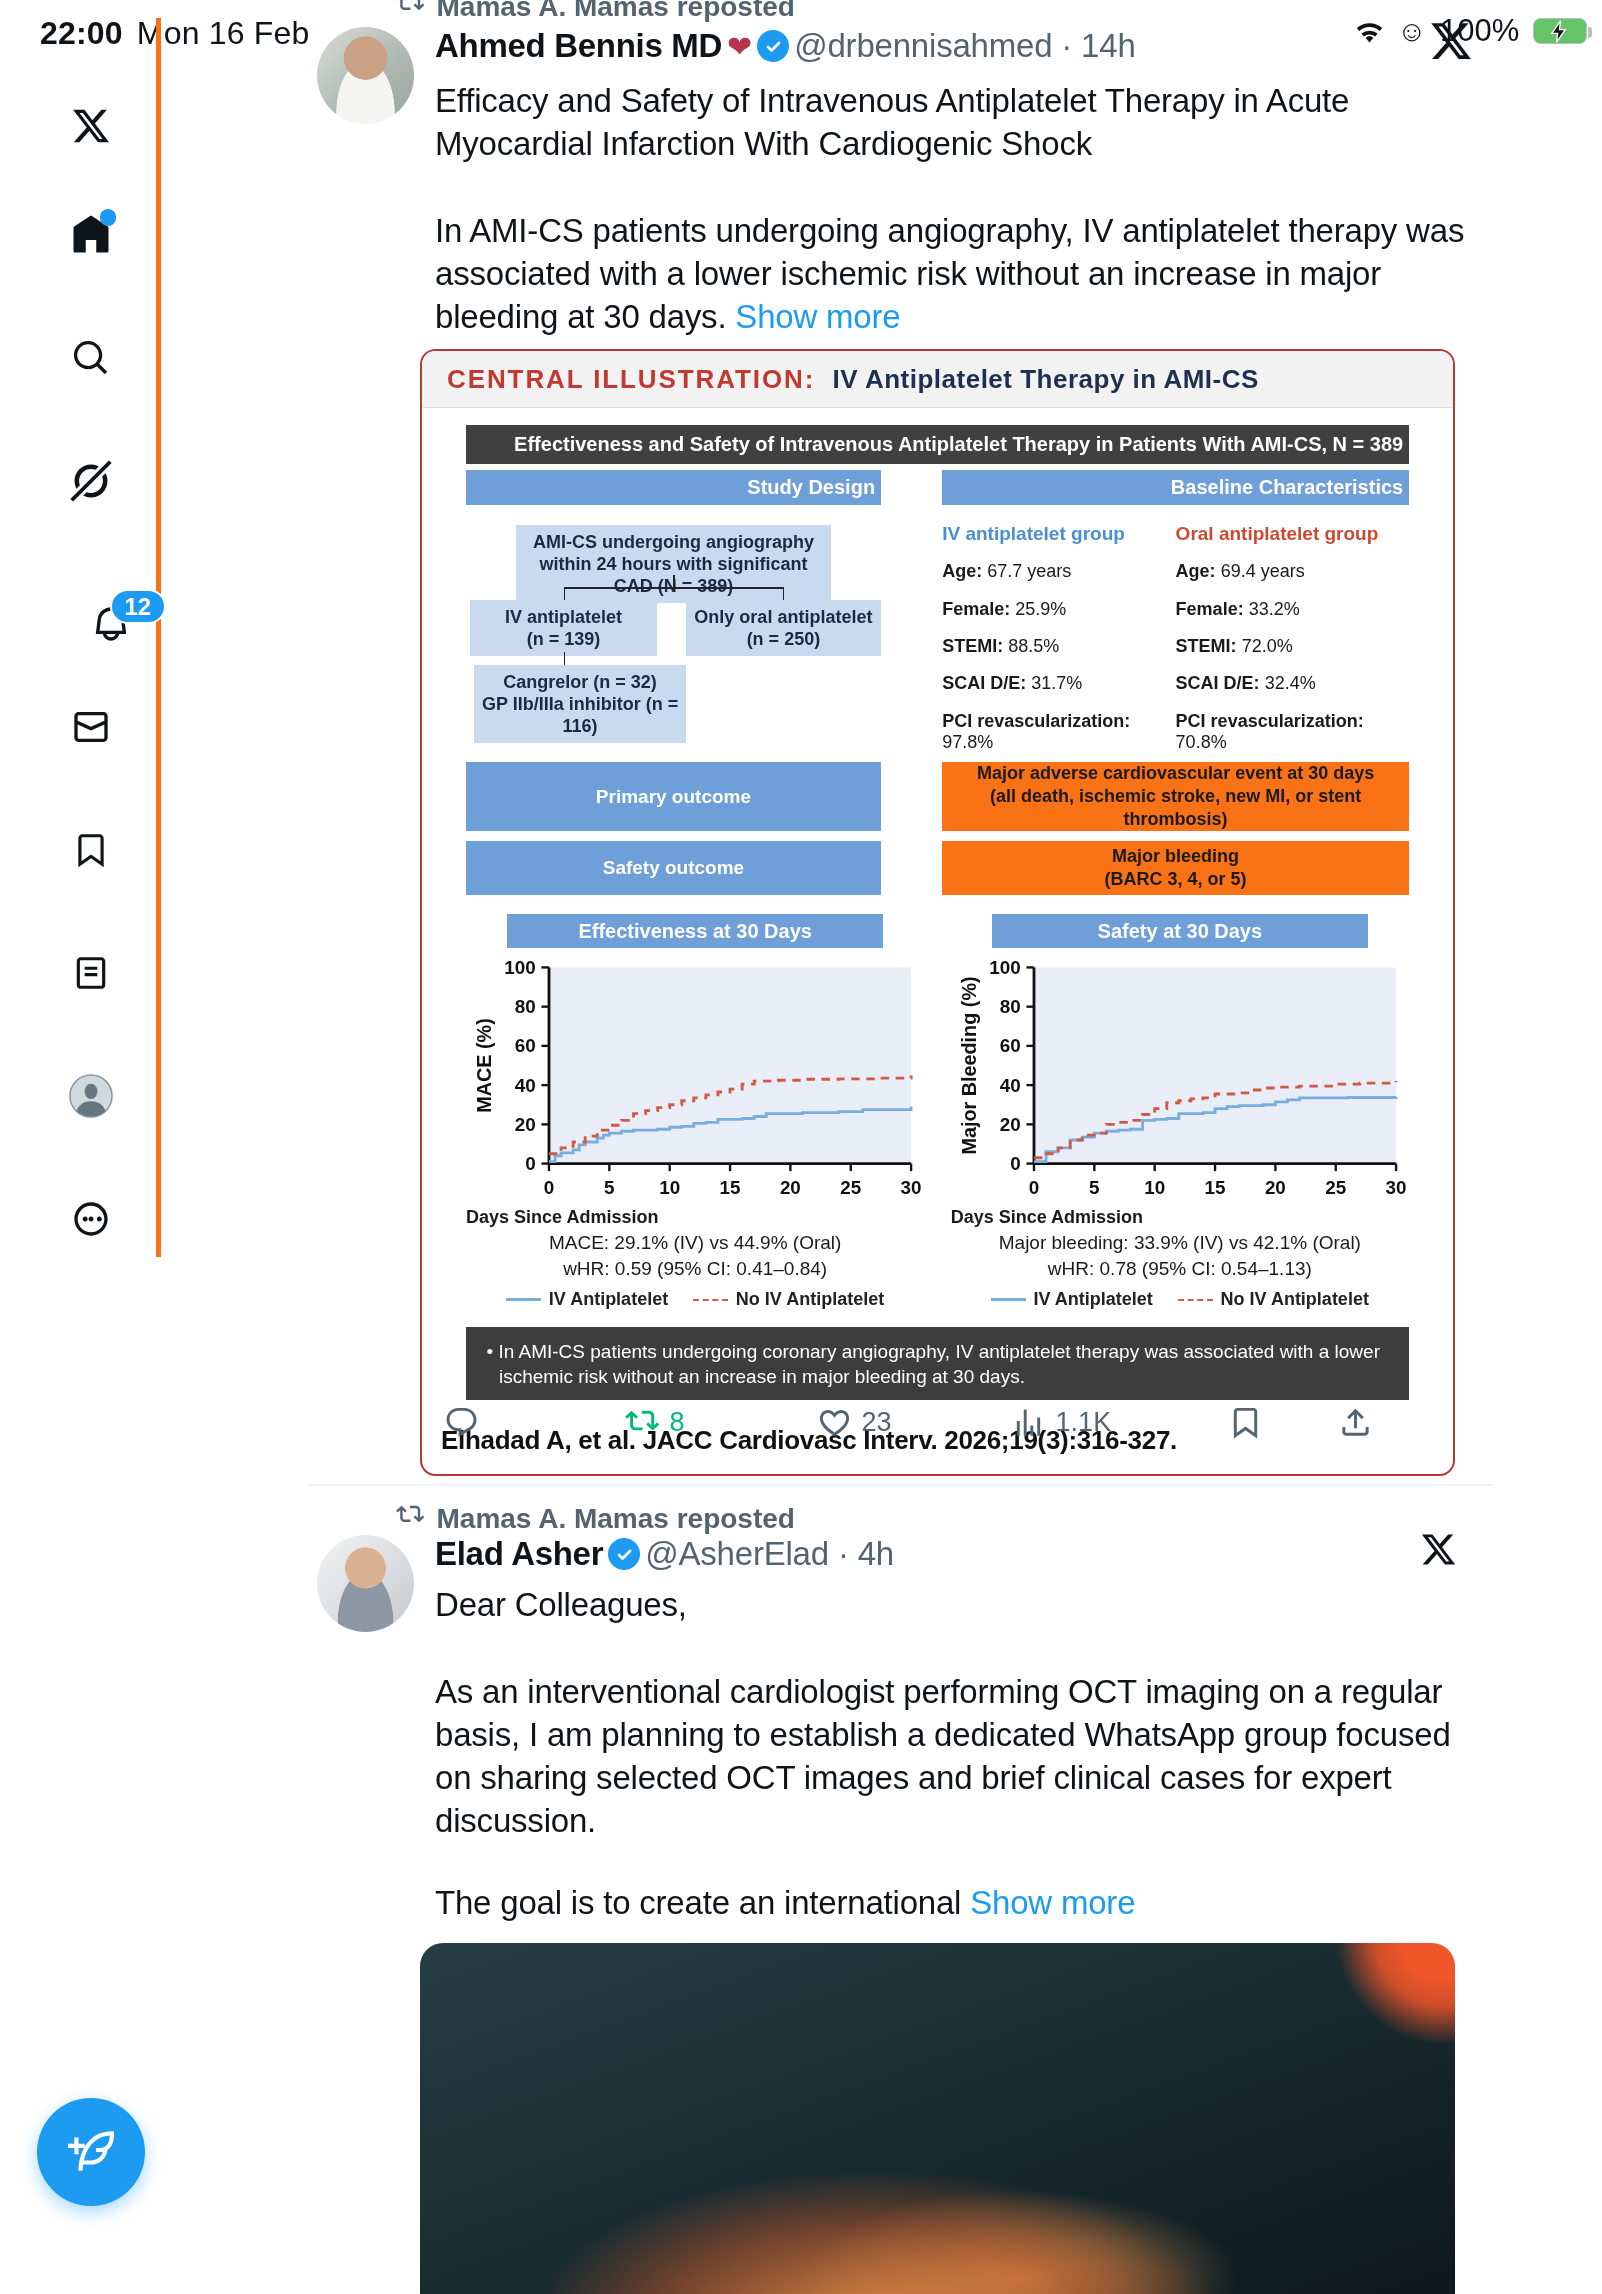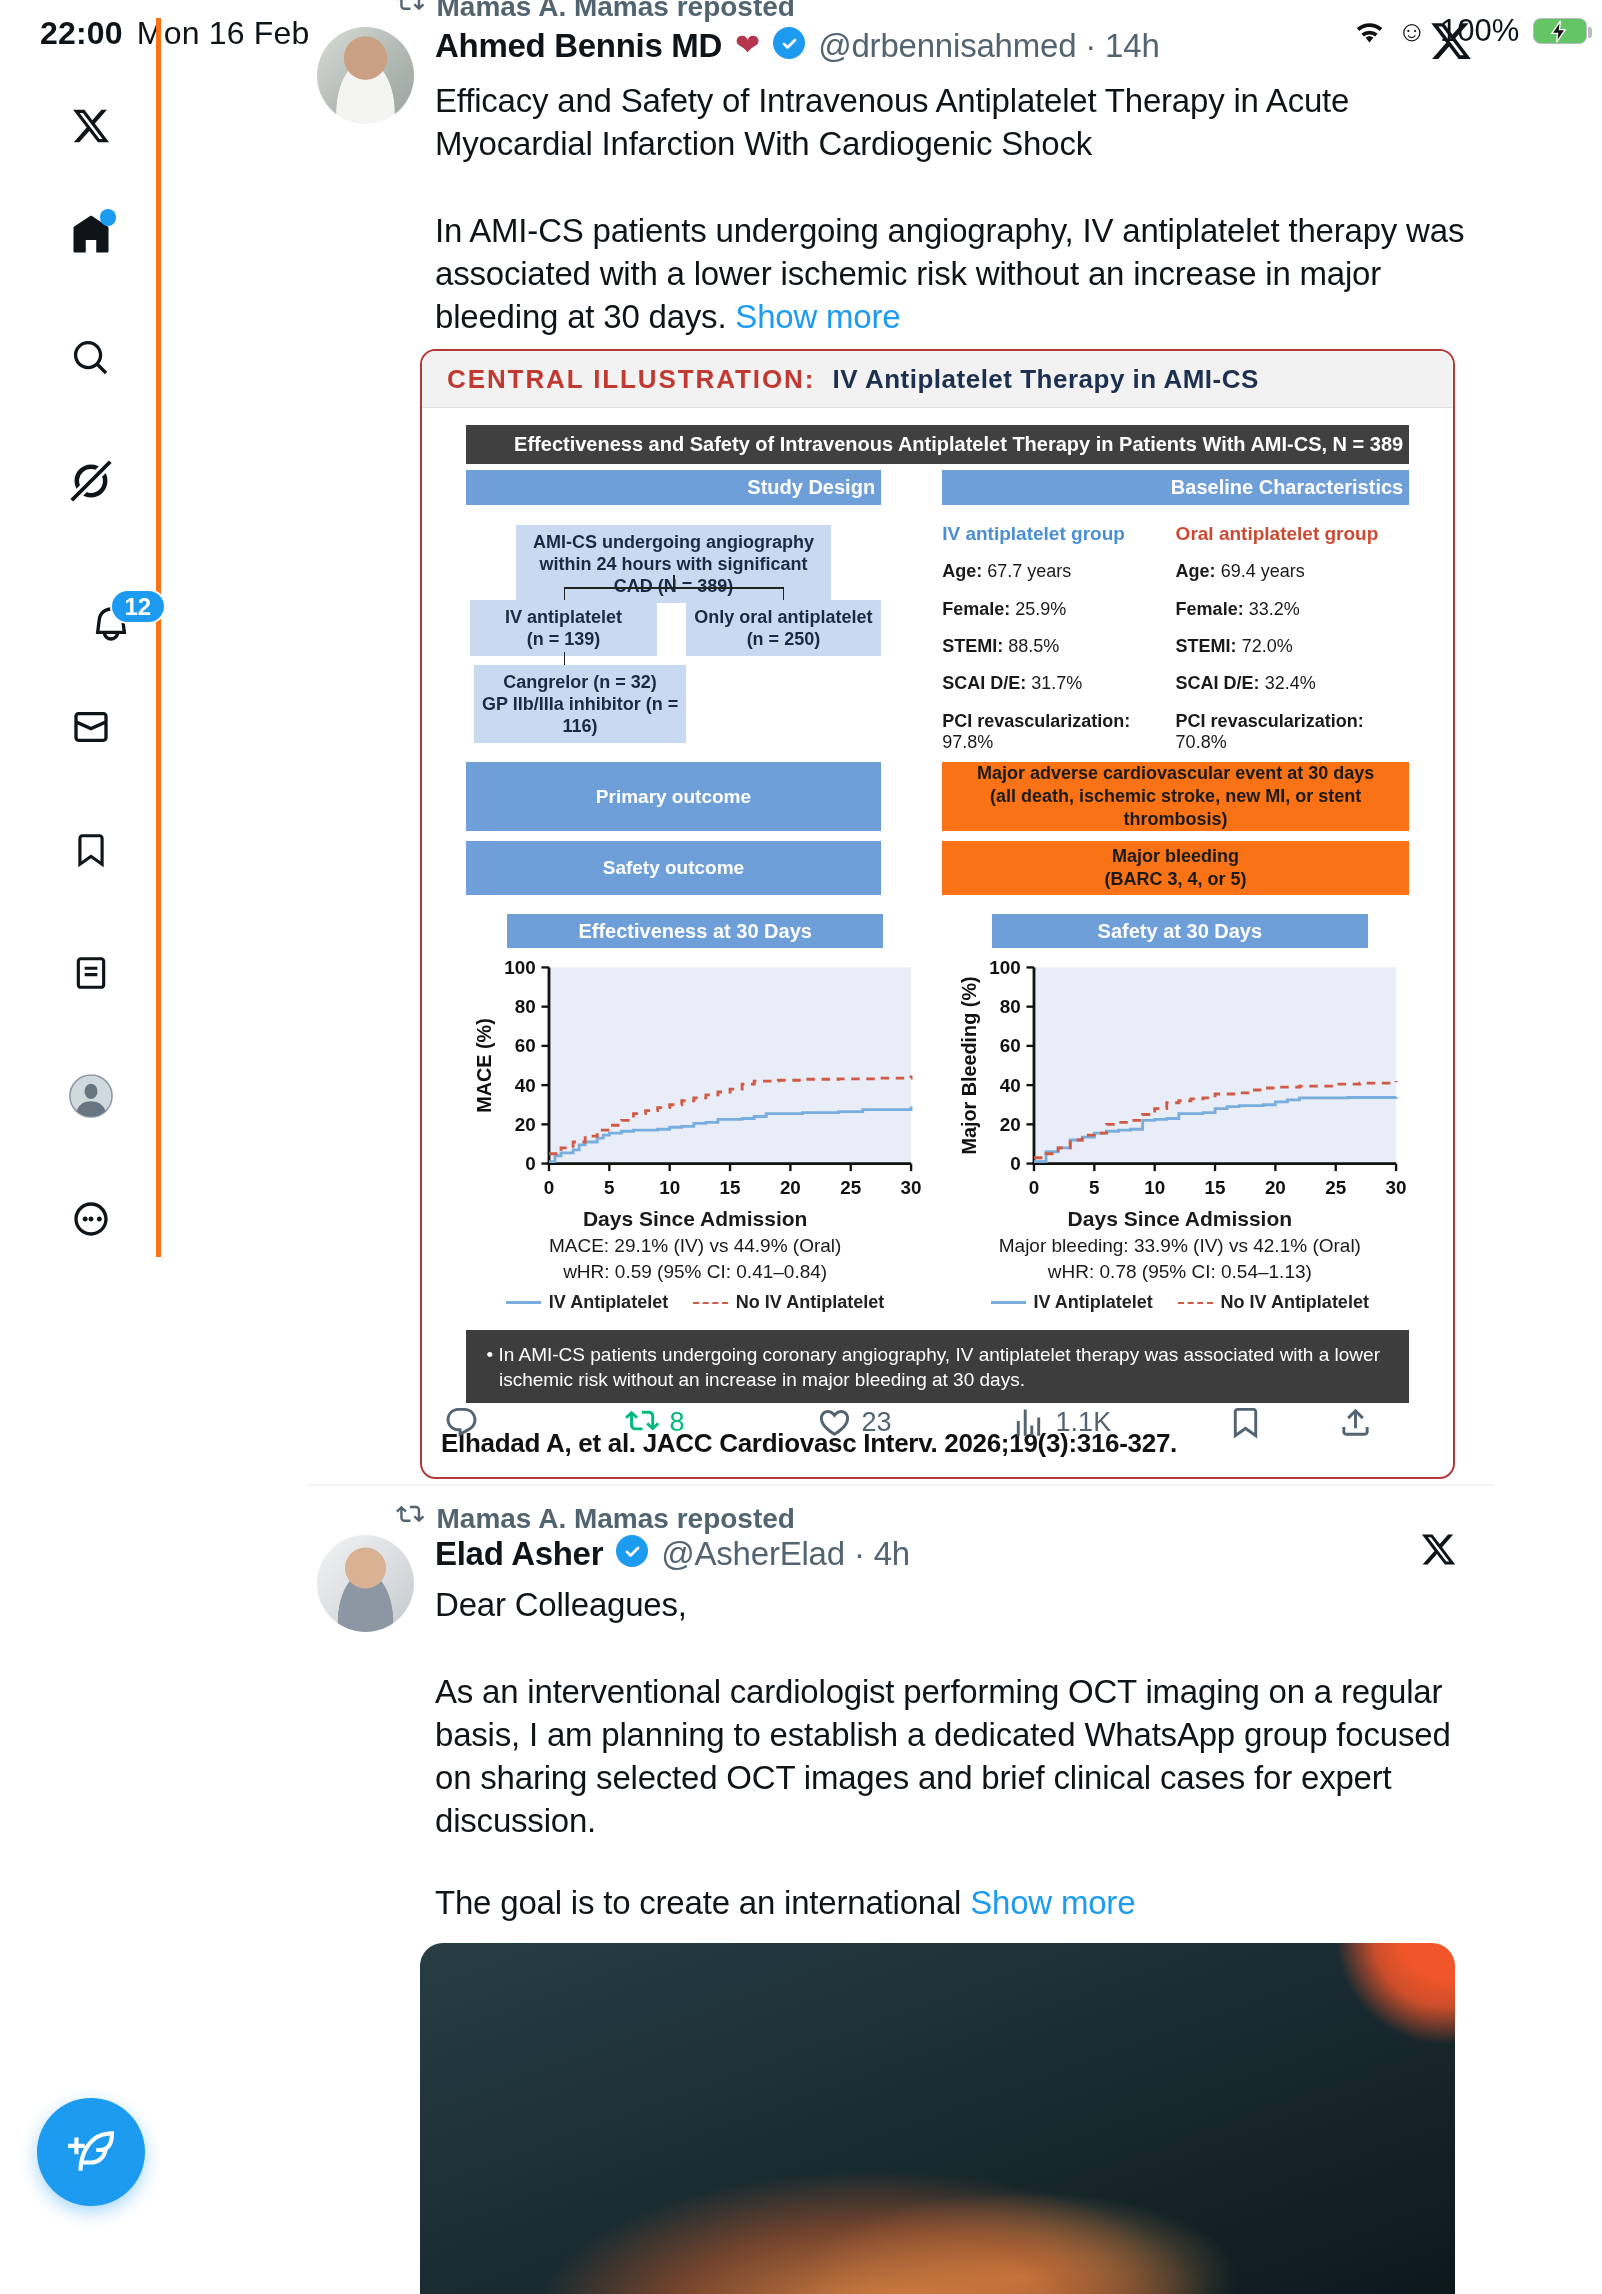--- a/index.html
+++ b/index.html
@@ -32,21 +32,21 @@
   
   .main { position:absolute; left:183px; top:0; width:1420px; height:2294px; }
   .repost-row { position:absolute; display:flex; align-items:center; gap:11.5px; color:#536471; font-size:28px; font-weight:700; }
   .avatar { position:absolute; width:97px; height:97px; border-radius:50%; overflow:hidden; }
   .avatar-1 { background:radial-gradient(circle at 50% 32%, #caa184 0 26%, transparent 27%),
               radial-gradient(ellipse at 50% 88%, #f4f5f2 0 42%, transparent 43%),
               linear-gradient(135deg,#d8dcd6,#aeb6b2 60%,#9aa39f); }
   .avatar-2 { background:radial-gradient(circle at 50% 34%, #d9b294 0 25%, transparent 26%),
               radial-gradient(ellipse at 50% 90%, #8d97a3 0 40%, transparent 41%),
               linear-gradient(135deg,#f2f3f4,#d6d9dc 65%,#c3c7cb); }
-  .name-row { position:absolute; display:flex; align-items:flex-start; gap:13px; font-size:33px; }
+  .name-row { position:absolute; display:flex; align-items:center; gap:5px; font-size:33px; }
   .disp-name { font-weight:700; letter-spacing:-0.3px; }
   .heart-emoji { color:#b3354e; font-size:30px; }
   .badge { width:32px; height:32px; border-radius:50%; background:#1d9bf0; display:inline-flex; align-items:center; justify-content:center; }
   .handle { color:#536471; font-weight:400; letter-spacing:-0.2px; }
   .tweet-text { position:absolute; font-size:33px; line-height:43px; letter-spacing:-0.2px; }
   .link { color:#1d9bf0; cursor:pointer; }
   .x-mark { position:absolute; color:#0f1419; }
   .divider { position:absolute; height:1.9px; background:#eff3f4; }
 
   
@@ -73,21 +73,21 @@
   .out-def { width:49.5%; background:#f97316; color:#1a1a1a; font-weight:700; font-size:18px; line-height:23px; display:flex; flex-direction:column; align-items:center; justify-content:center; text-align:center; min-height:54px; }
   .bl-heads { display:flex; margin-top:11.5px; font-size:19px; font-weight:700; }
   .bl-heads .h1 { width:50%; color:#4a8fd3; } .bl-heads .h2 { width:50%; color:#cc4a33; }
   .bl-row { display:flex; font-size:18px; margin-top:16.3px; }
   .bl-row > div { width:50%; }
   .bl-row b { font-weight:700; }
   .charts { display:flex; justify-content:space-between; margin-top:19px; }
   .chart { width:48.6%; }
   .chart-banner { background:#6f9fd8; color:#fff; font-weight:700; font-size:20px; text-align:center; padding:5.8px; width:82%; margin:0 auto 9.6px auto; }
   .chart svg { display:block; width:100%; }
-  .chart-xlabel { text-align:center; font-size:21px; font-weight:700; margin-top:1.9px; }
+  .chart-xlabel { text-align:left; font-size:18px; font-weight:700; margin-top:1.9px; }
   .chart-caption1,.chart-caption2 { text-align:center; font-size:19px; margin-top:3.8px; }
   .chart-legend { display:flex; justify-content:center; gap:25px; margin-top:9.6px; font-size:18px; font-weight:700; color:#222; }
   .leg-item { display:inline-flex; align-items:center; gap:7.7px; }
   .leg-line { width:35px; border-top:3.8px solid #78aedd; }
   .leg-line.dashed { border-top-style:dashed; border-top-width:2.9px; }
   .fig-summary { margin-top:17.3px; background:#3d3d3d; color:#fff; font-size:19px; line-height:25px; padding:11.5px 21px 11.5px 33px; text-indent:-12.5px; }
   .fig-cite { padding:15.4px 0 17.3px 19px; font-size:26px; font-weight:700; color:#111; letter-spacing:-0.3px; }
 
   
   .media-card { position:absolute; left:237px; top:1943px; width:1035px; height:352px; border-radius:23px 23px 0 0;

